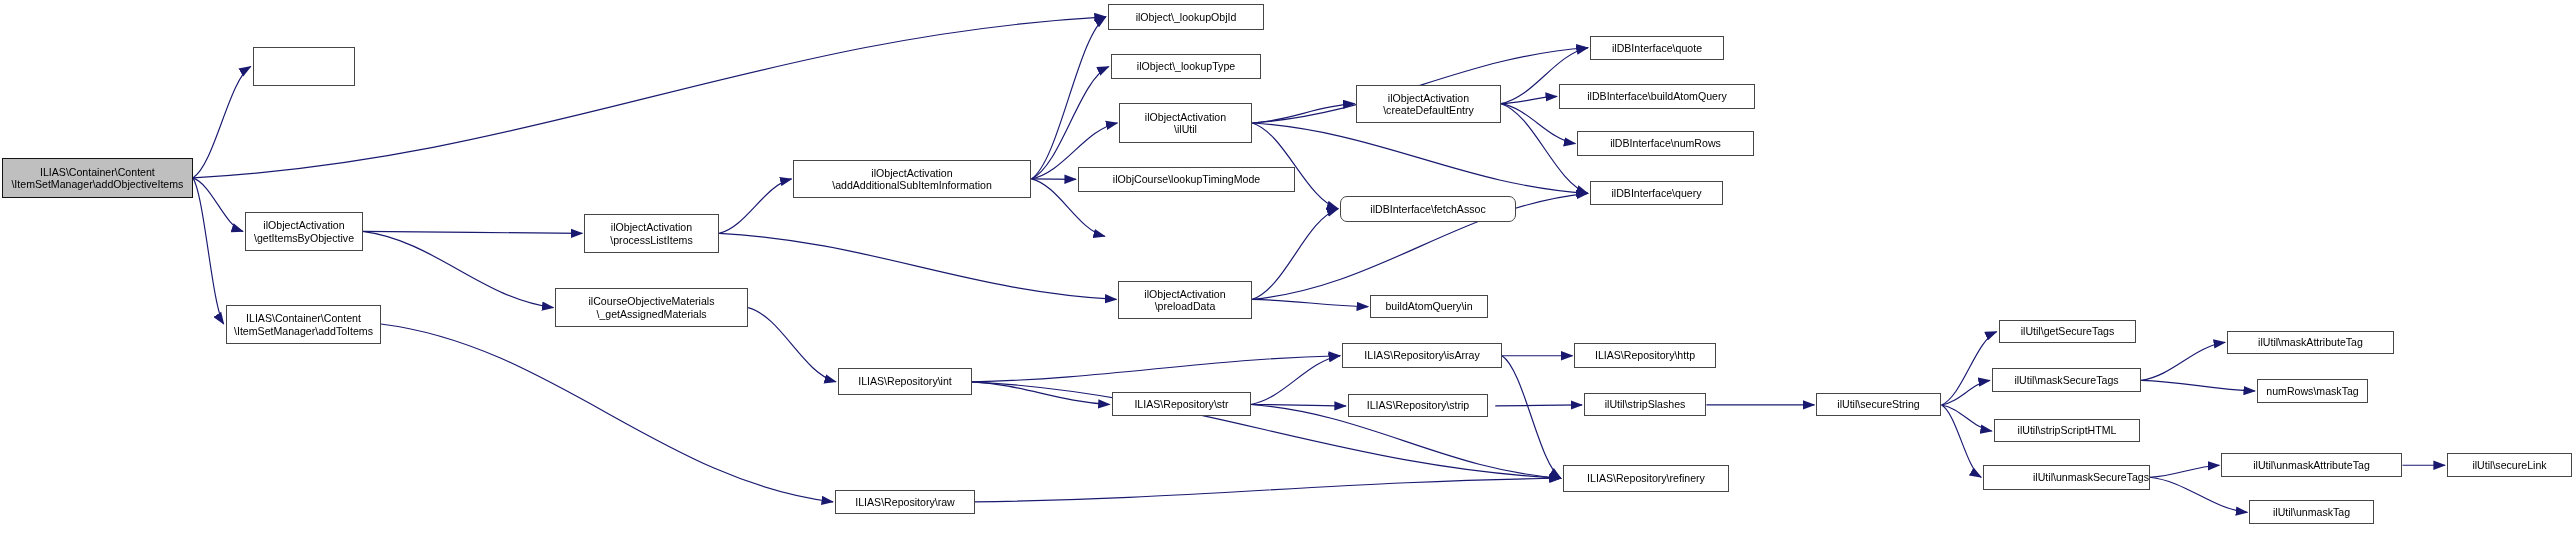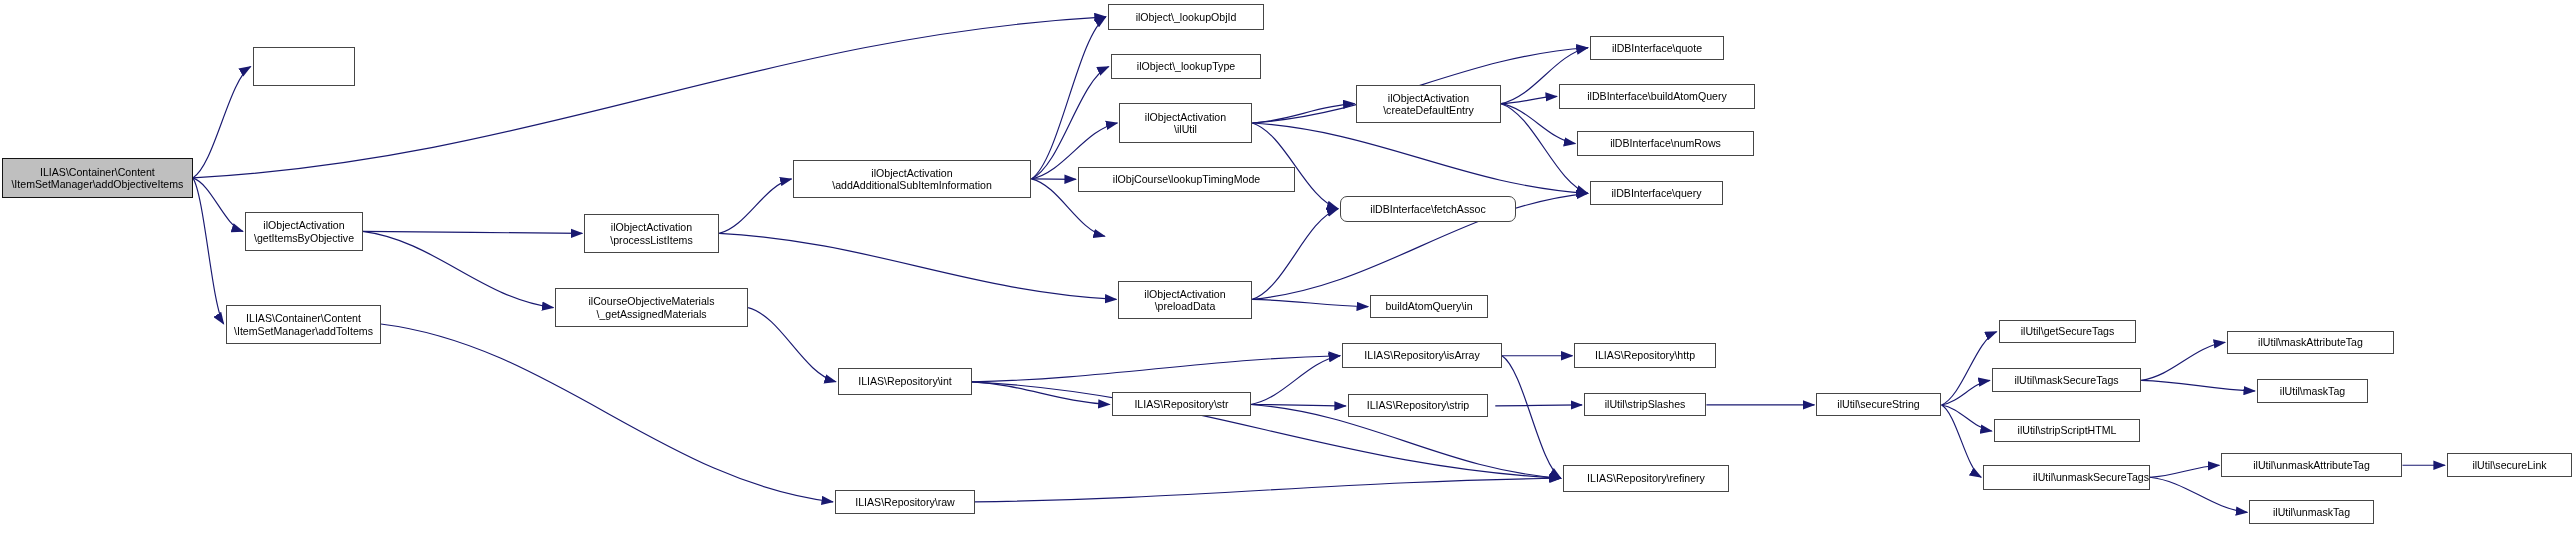--- a/index.html
+++ b/index.html
@@ -202,21 +202,21 @@
     <div class="node" style="left: 1994px; top: 419px; width: 146px; height: 23px;">
       <span class="line">ilUtil\stripScriptHTML</span>
     </div>
     <div class="node" style="left: 1983px; top: 465px; width: 167px; height: 25px; align-items: flex-end;">
       <span class="line">ilUtil\unmaskSecureTags</span>
     </div>
     <div class="node" style="left: 2227px; top: 331px; width: 167px; height: 23px;">
       <span class="line">ilUtil\maskAttributeTag</span>
     </div>
     <div class="node" style="left: 2257px; top: 379px; width: 111px; height: 24px;">
-      <span class="line">ilUtil\maskTag</span>
+      <span class="line">numRows\maskTag</span>
     </div>
     <div class="node" style="left: 2221px; top: 453px; width: 181px; height: 24px;">
       <span class="line">ilUtil\unmaskAttributeTag</span>
     </div>
     <div class="node" style="left: 2249px; top: 500px; width: 125px; height: 24px;">
       <span class="line">ilUtil\unmaskTag</span>
     </div>
     <div class="node" style="left: 2447px; top: 453px; width: 125px; height: 24px;">
       <span class="line">ilUtil\secureLink</span>
     </div>

